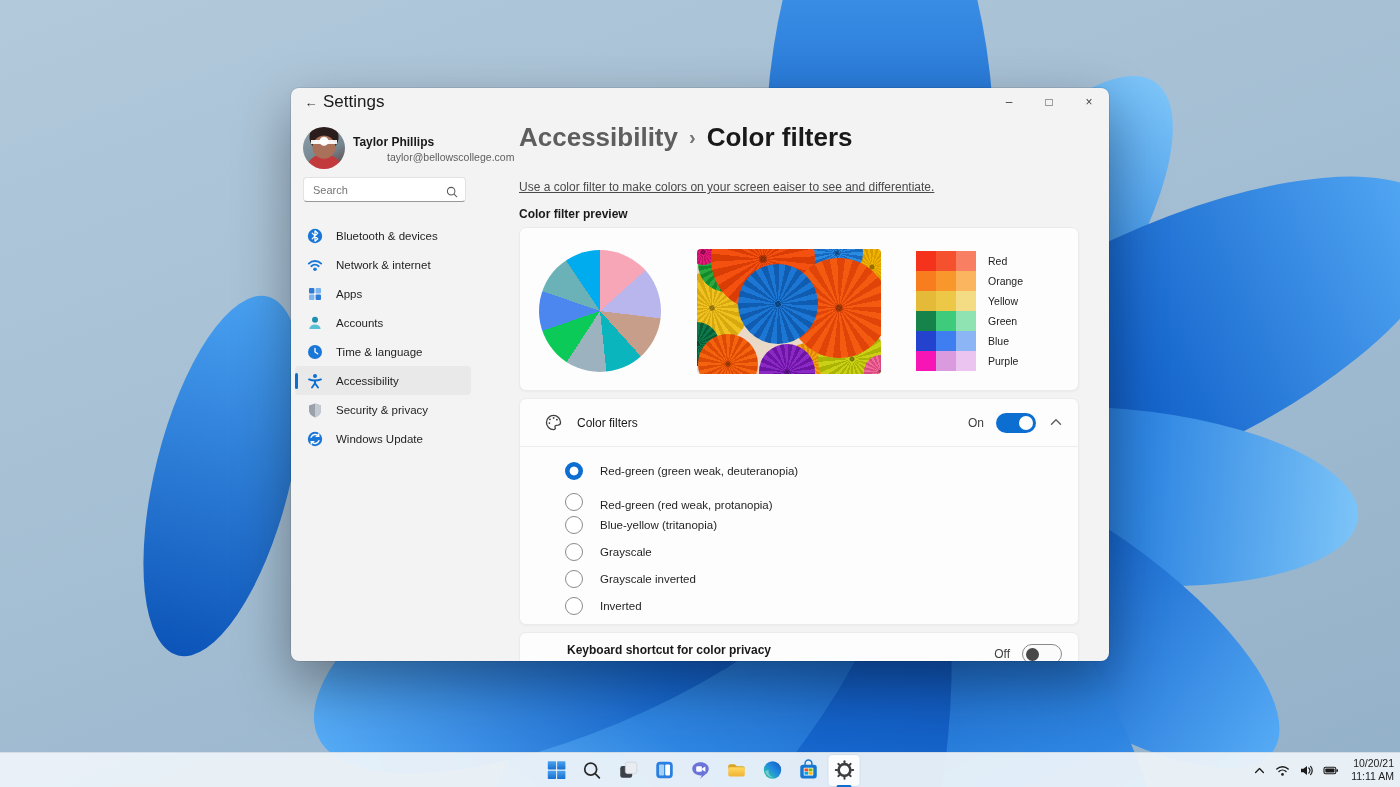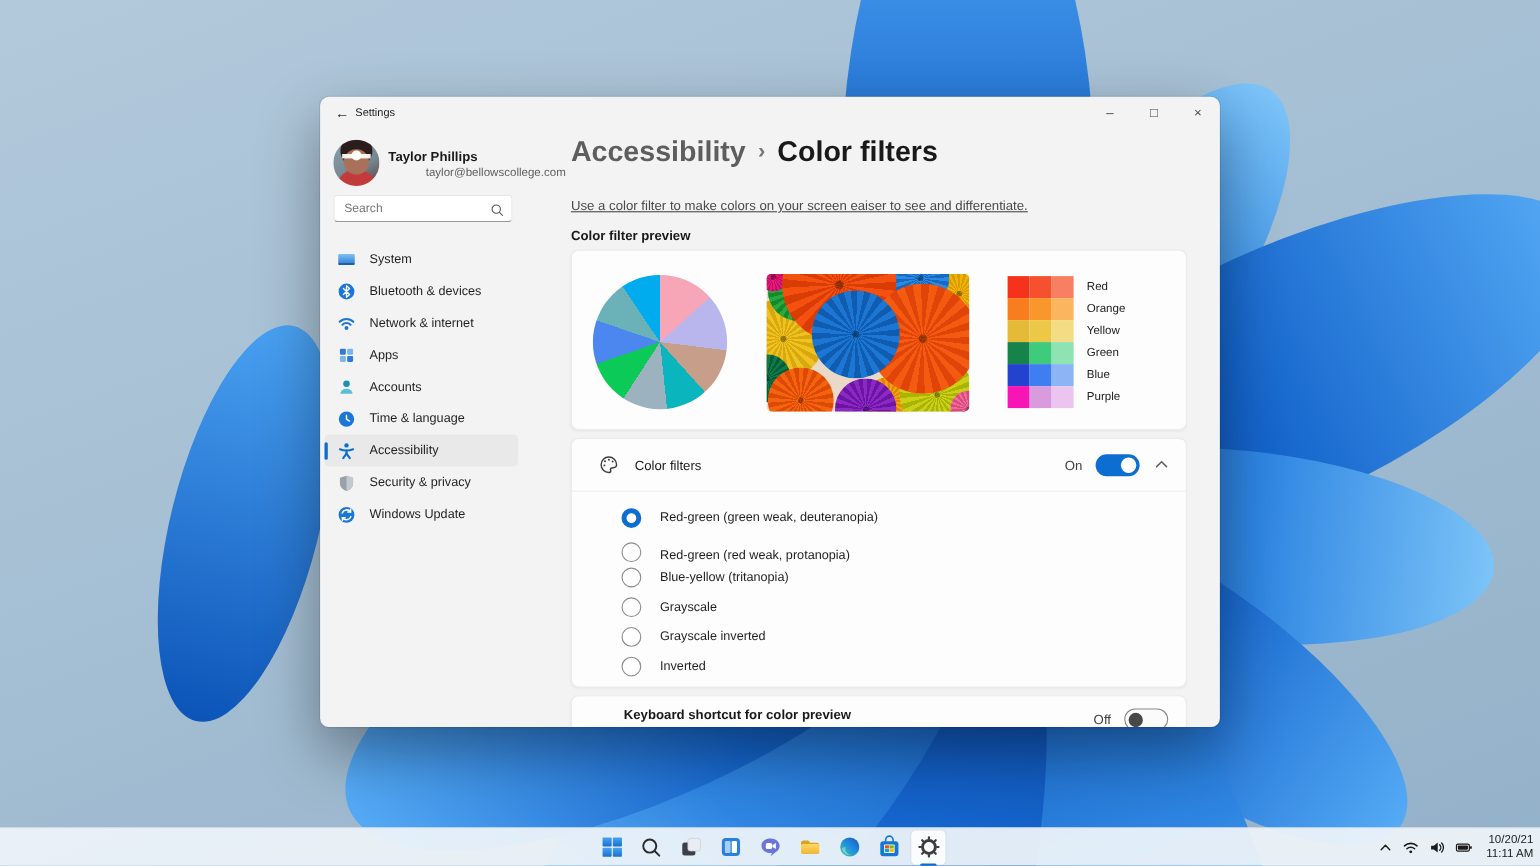--- a/index.html
+++ b/index.html
@@ -23,21 +23,21 @@
            background:linear-gradient(to right,#0c54b8 0%,#4aa2f2 100%); }
 
   
   .win { position:absolute; left:291px; top:88px; width:818px; height:573px; z-index:5;
          background:#f3f3f3; border-radius:8px; overflow:hidden;
          box-shadow:0 22px 55px rgba(0,0,0,.38), 0 0 0 1px rgba(0,0,0,.08); }
   .titlebar { position:absolute; left:0; top:0; right:0; height:28px; }
   .back-btn { position:absolute; left:6px; top:0; width:28px; height:28px; border-radius:4px;
          display:flex; align-items:center; justify-content:center; font-size:13px; color:#2e2e2e; cursor:pointer; }
   .win-title { position:absolute; left:32px; top:0; height:28px; display:flex; align-items:center;
-         font-size:10px; color:#1a1a1a; }
+         font-size:17px; color:#1a1a1a; }
   .win-controls { position:absolute; right:0; top:0; height:28px; display:flex; }
   .win-controls span { width:40px; height:28px; display:flex; align-items:center; justify-content:center;
          font-size:12px; color:#444; cursor:pointer; }
 
   
   .avatar { position:absolute; left:12px; top:39px; width:42px; height:42px; border-radius:50%;
         background:
           radial-gradient(circle at 50% 34%, rgba(255,255,255,.95) 0 4px, rgba(255,255,255,0) 5px),
           linear-gradient(rgba(255,255,255,.92),rgba(255,255,255,.92)) 50% 34%/26px 4px no-repeat,
           radial-gradient(circle at 50% 48%, #a9705a 0 11px, rgba(0,0,0,0) 12px),
@@ -153,33 +153,20 @@
     <span class="mag">
       <svg width="12" height="12" viewBox="0 0 14 14">
           <circle cx="6" cy="6" r="4.4" fill="none" stroke="#5a5a5a" stroke-width="1.2"></circle>
           <path d="M9.4 9.4 L12.6 12.6" stroke="#5a5a5a" stroke-width="1.2" stroke-linecap="round"></path>
         </svg>
     </span>
   </div>
   <div class="nav" id="nav">
       <div class="nav-item">
         <span class="ic"><svg width="16" height="16" viewBox="0 0 16 16">
-            <defs>
-              <linearGradient id="sysg" x1="0" y1="0" x2="0" y2="1">
-                <stop offset="0" stop-color="#7cc0f5"></stop>
-                <stop offset="1" stop-color="#2f7fd6"></stop>
-              </linearGradient>
-            </defs>
-            <rect x="0.5" y="3" width="15" height="9.2" rx="1.2" fill="url(#sysg)"></rect>
-            <rect x="0.5" y="11.2" width="15" height="1.8" rx="0.9" fill="#1f5fa8"></rect>
-          </svg></span>
-        <span class="lbl">System</span>
-      </div>
-      <div class="nav-item">
-        <span class="ic"><svg width="16" height="16" viewBox="0 0 16 16">
             <circle cx="8" cy="8" r="7.2" fill="#1b77d7"></circle>
             <path d="M5.2 5.2 L10.8 10.8 L8 13.2 V2.8 L10.8 5.2 L5.2 10.8" fill="none" stroke="#fff" stroke-width="1.2" stroke-linejoin="round" stroke-linecap="round"></path>
           </svg></span>
         <span class="lbl">Bluetooth &amp; devices</span>
       </div>
       <div class="nav-item">
         <span class="ic"><svg width="16" height="16" viewBox="0 0 16 16">
             <g stroke="#1b77d7" fill="none" stroke-linecap="round">
               <path d="M1.8 6.6 a8.8 8.8 0 0 1 12.4 0" stroke-width="1.9"></path>
               <path d="M4.3 9.2 a5.3 5.3 0 0 1 7.4 0" stroke-width="1.9"></path>
@@ -351,21 +338,21 @@
           <span class="opt-lbl">Grayscale inverted</span>
         </div>
         <div class="opt-row" style="top: 193px;">
           <span class="radio"></span>
           <span class="opt-lbl">Inverted</span>
         </div>
       </div>
   </div>
 
   <div class="card shortcut">
-    <div class="sc-title">Keyboard shortcut for color preview</div>
+    <div class="sc-title">Keyboard shortcut for color privacy</div>
 
     <div class="sc-right">
       <span class="state-lbl">Off</span>
       <span class="toggle off"></span>
     </div>
   </div>
 </div>
 
 <div class="taskbar">
   <div class="tb-center" id="tbCenter">

